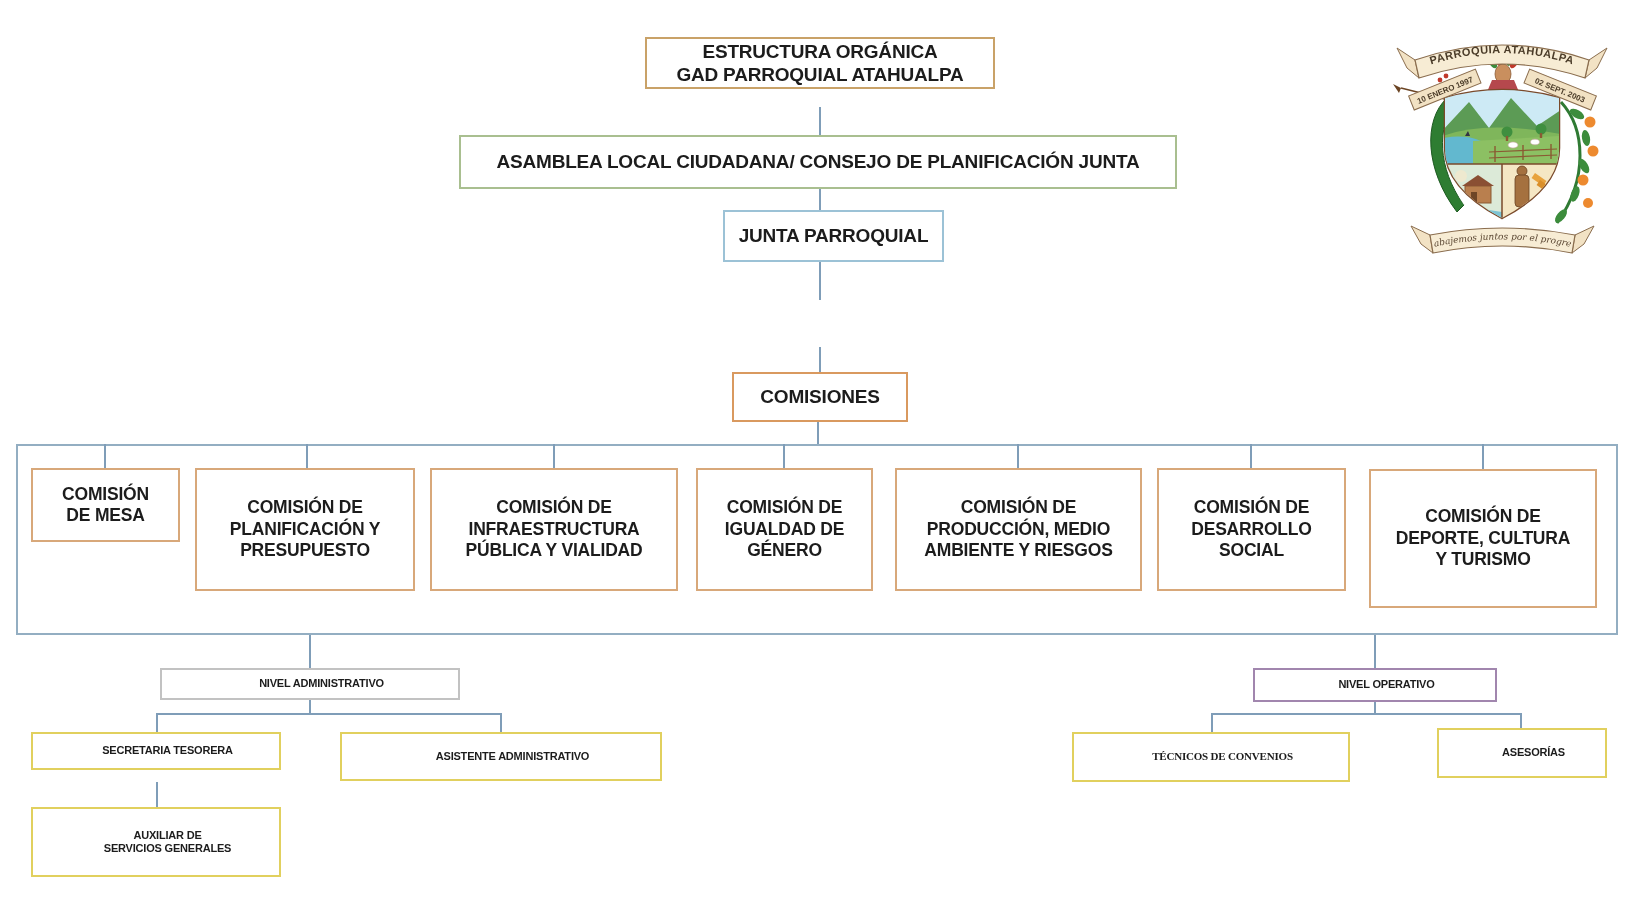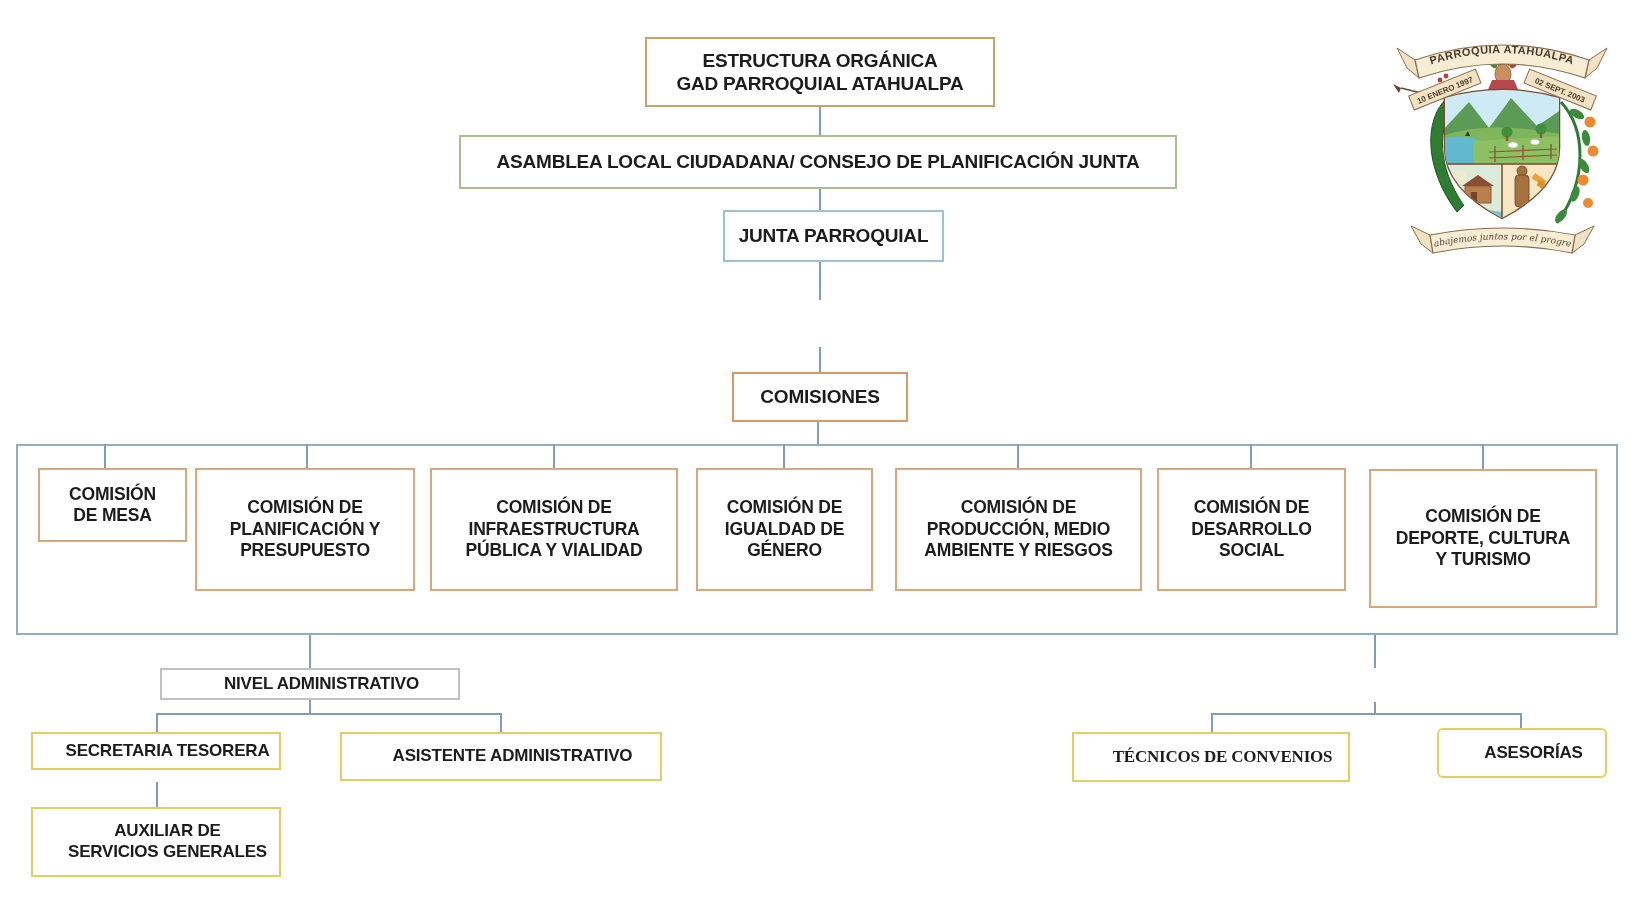--- a/index.html
+++ b/index.html
@@ -14,40 +14,40 @@
     letter-spacing:-0.2px;box-sizing:border-box;
   }
   .group-box{
     position:absolute;border:2px solid #93AEC2;background:transparent;box-sizing:border-box;
   }
   .vline,.hline{position:absolute;background:#7F9DB8;}
   .vline{width:2px;}
   .hline{height:2px;}
   .fs19{font-size:19px;}
   .fs18{font-size:17.5px;}
-  .fs17{font-size:17px;padding-left:23px;}
+  .fs17{font-size:11px;padding-left:23px;}
 </style>
 </head>
 <body>
 
 <div class="canvas">
 
-  <div class="node fs19" style="left: 645px; top: 37px; width: 350px; height: 70px; border-color: rgb(201, 162, 104);">ESTRUCTURA ORGÁNICA
+  <div class="node fs19" style="left: 645px; top: 37px; width: 350px; height: 52px; border-color: rgb(201, 162, 104);">ESTRUCTURA ORGÁNICA
 GAD PARROQUIAL ATAHUALPA</div>
 
   <div class="node fs19" style="left: 459px; top: 135px; width: 718px; height: 54px; border-color: rgb(169, 191, 144);">ASAMBLEA LOCAL CIUDADANA/ CONSEJO DE PLANIFICACIÓN JUNTA</div>
 
   <div class="node fs19" style="left: 711px; top: 210px; width: 221px; height: 52px; border-color: rgb(156, 194, 214); margin-left: 12px;">JUNTA PARROQUIAL</div>
 
 
   <div class="node fs19" style="left: 732px; top: 372px; width: 176px; height: 50px; border-color: rgb(217, 153, 95);">COMISIONES</div>
 
   <div class="group-box" style="left: 16px; top: 444px; width: 1602px; height: 191px; border-color: rgb(147, 174, 194);"></div>
 
-  <div class="node fs18" style="left: 38px; top: 468px; width: 149px; height: 74px; border-color: rgb(216, 168, 122);">COMISIÓN
+  <div class="node fs18" style="left: 31px; top: 468px; width: 149px; height: 74px; border-color: rgb(216, 168, 122);">COMISIÓN
 DE MESA</div>
 
   <div class="node fs18" style="left: 195px; top: 468px; width: 220px; height: 123px; border-color: rgb(216, 168, 122);">COMISIÓN DE
 PLANIFICACIÓN Y
 PRESUPUESTO</div>
 
   <div class="node fs18" style="left: 430px; top: 468px; width: 248px; height: 123px; border-color: rgb(216, 168, 122);">COMISIÓN DE
 INFRAESTRUCTURA
 PÚBLICA Y VIALIDAD</div>
 
@@ -69,24 +69,25 @@
 
   <div class="node fs17" style="left: 160px; top: 668px; width: 300px; height: 32px; border-color: rgb(194, 194, 194);">NIVEL ADMINISTRATIVO</div>
 
   <div class="node fs17" style="left: 31px; top: 732px; width: 250px; height: 38px; border-color: rgb(225, 208, 94);">SECRETARIA TESORERA</div>
 
   <div class="node fs17" style="left: 340px; top: 732px; width: 322px; height: 49px; border-color: rgb(225, 208, 94);">ASISTENTE ADMINISTRATIVO</div>
 
   <div class="node fs17" style="left: 31px; top: 807px; width: 250px; height: 70px; border-color: rgb(225, 208, 94);">AUXILIAR DE
 SERVICIOS GENERALES</div>
 
+  <div class="node fs17" style="left: 1253px; top: 668px; width: 244px; height: 34px; border-color: rgb(161, 134, 174);">NIVEL OPERATIVO</div>
 
   <div class="node fs17" style="left: 1072px; top: 732px; width: 278px; height: 50px; border-color: rgb(225, 208, 94); font-family: Liberation Serif, serif;">TÉCNICOS DE CONVENIOS</div>
 
-  <div class="node fs17" style="left: 1437px; top: 728px; width: 170px; height: 50px; border-color: rgb(225, 208, 94); border-radius: 6px;">ASESORÍAS</div>
+  <div class="node fs17" style="left: 1437px; top: 728px; width: 170px; height: 50px; border-color: rgb(225, 208, 94);">ASESORÍAS</div>
 
   <div class="vline" style="left:819px;top:107px;height:28px;"></div>
   <div class="vline" style="left:819px;top:189px;height:21px;"></div>
   <div class="vline" style="left:819px;top:262px;height:38px;"></div>
   <div class="vline" style="left:819px;top:347px;height:25px;"></div>
   <div class="vline" style="left:817px;top:422px;height:22px;"></div>
 
   <div class="vline" style="left:104px;top:444px;height:24px;"></div>
   <div class="vline" style="left:306px;top:444px;height:24px;"></div>
   <div class="vline" style="left:553px;top:444px;height:24px;"></div>

